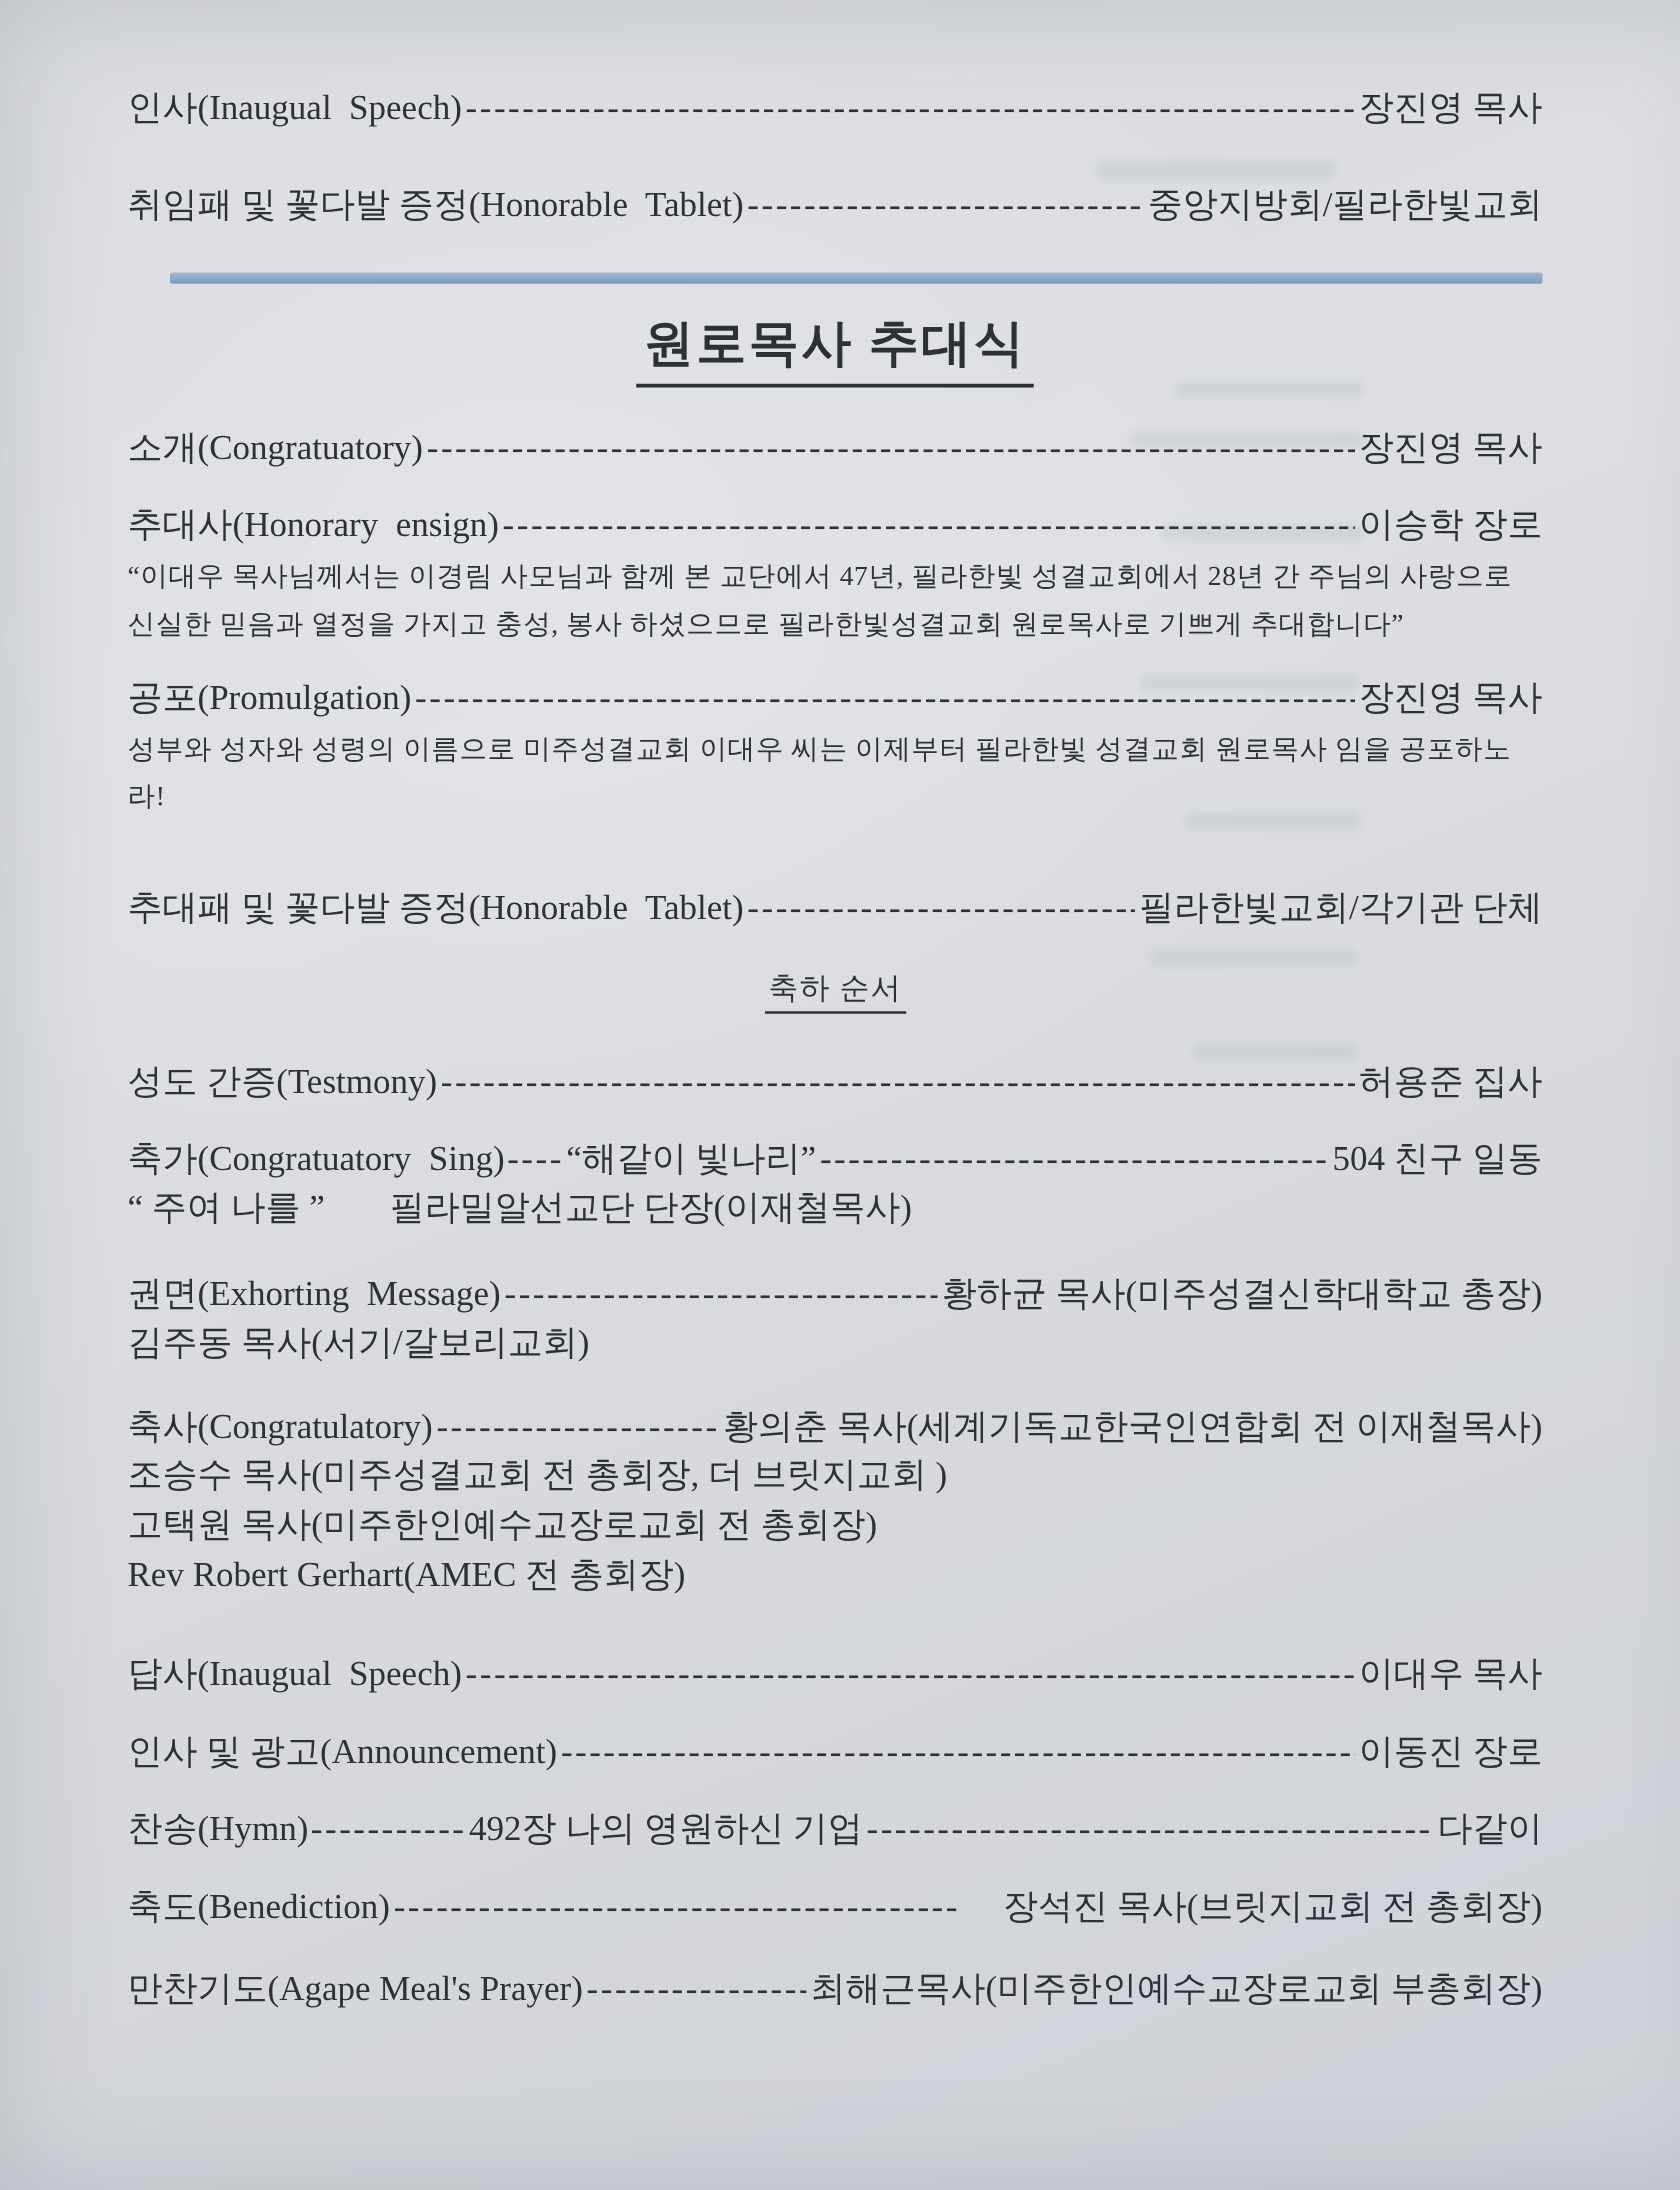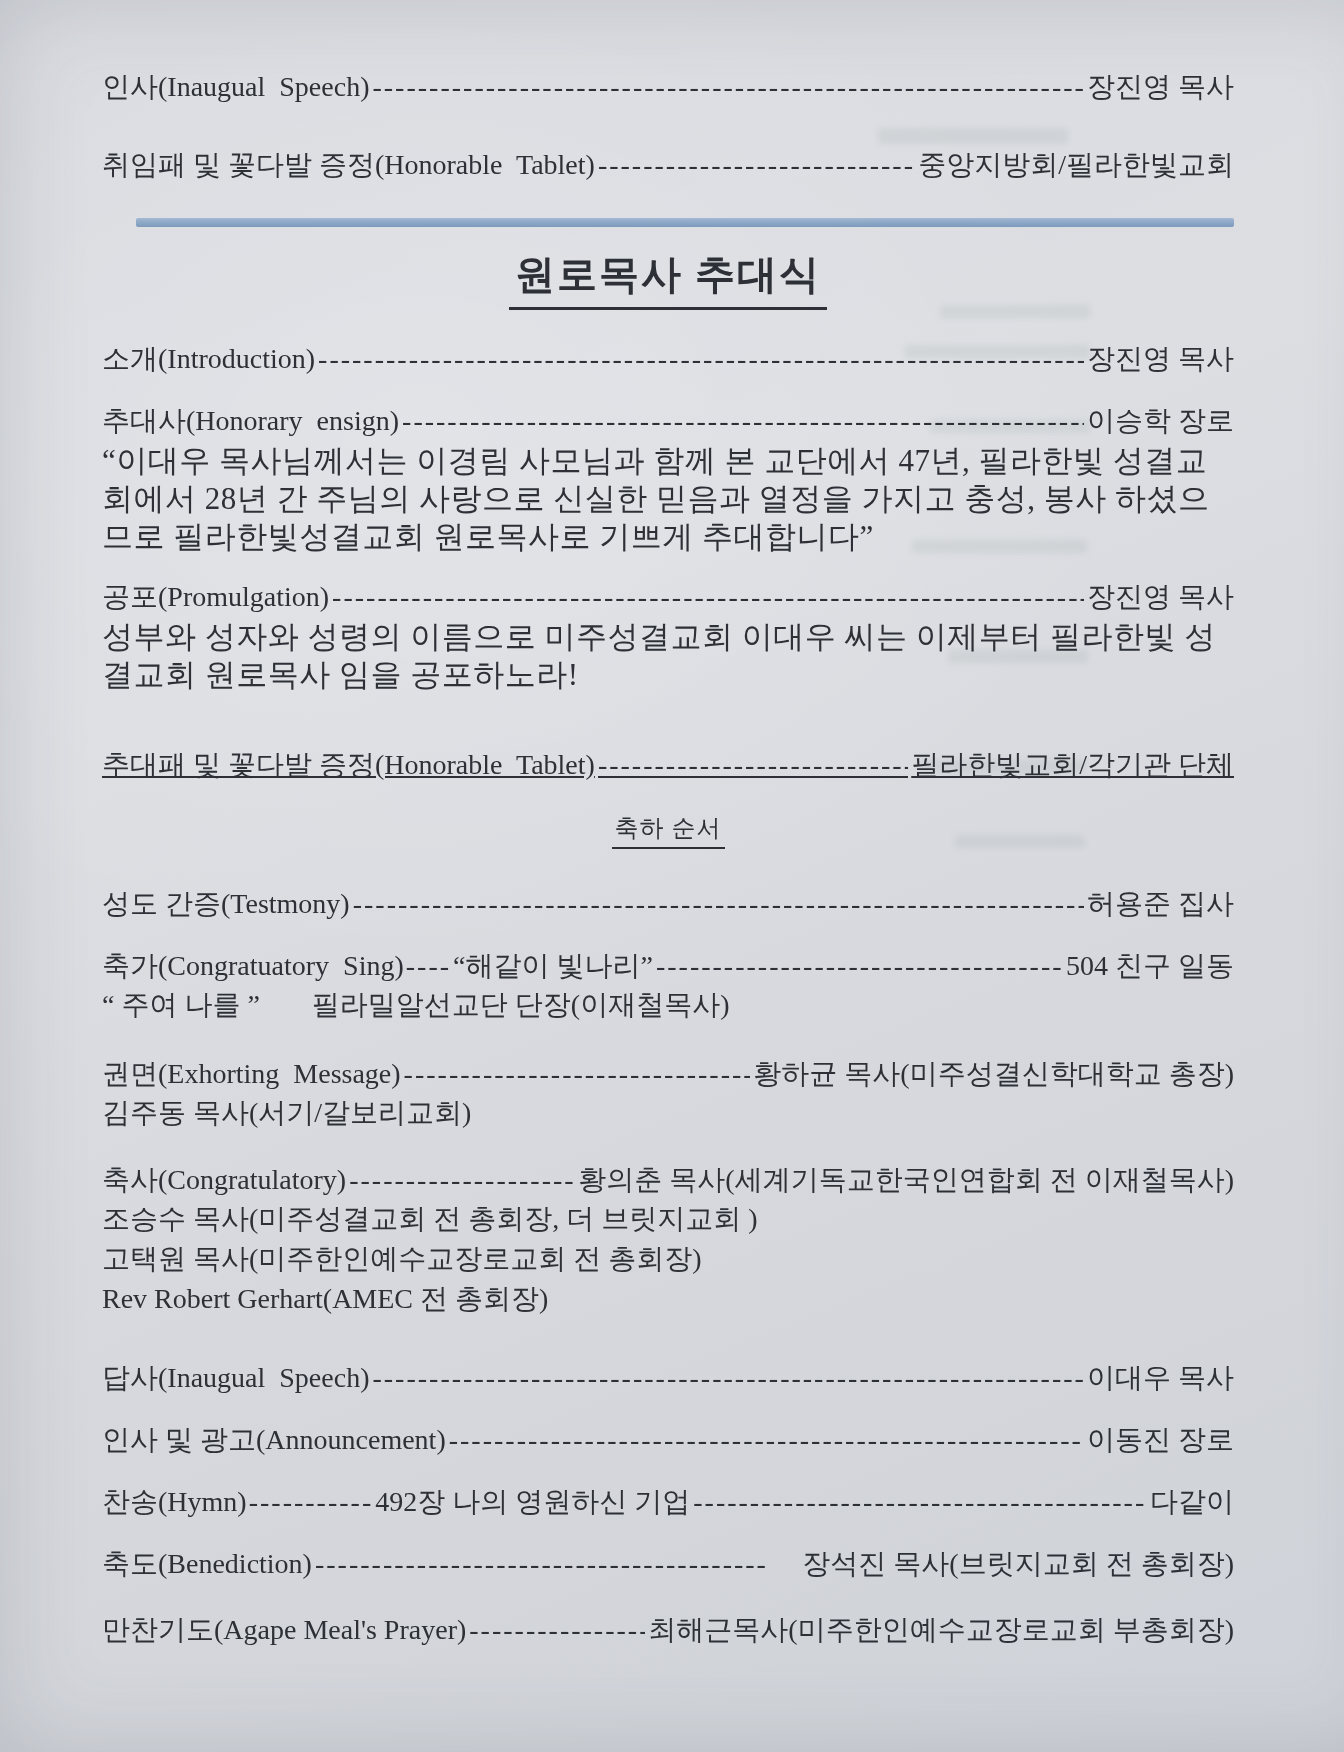--- a/index.html
+++ b/index.html
@@ -18,31 +18,31 @@
   }
   .content{position:absolute;inset:0;padding:54px 158px 30px 102px;box-sizing:border-box;}
   .row{display:flex;align-items:baseline;font-size:28px;line-height:38px;white-space:pre;}
   .row .lbl{flex:0 0 auto;}
   .row .leader{flex:1 1 0;min-width:0;overflow:hidden;white-space:pre;letter-spacing:2px;margin:0 3px;}
   .row .dash{flex:0 0 auto;letter-spacing:2px;margin:0 2px;}
   .row .val{flex:0 0 auto;text-align:right;}
   .row.right{justify-content:flex-start;}
   .row.subline{line-height:40px;}
   .gap-spacer{display:inline-block;width:52px;}
-  .para{font-size:31px;line-height:38px;white-space:normal;margin:2px 0 0 0;letter-spacing:0.5px;}
+  .para{font-size:22px;line-height:38px;white-space:normal;margin:2px 0 0 0;letter-spacing:0.5px;}
   .blue-rule{height:9px;margin:34px 0 0 34px;border-radius:2px;
     background:linear-gradient(180deg,#a4b8d2 0%,#8ba6c6 55%,#7e9abb 100%);}
   .main-title-wrap{text-align:center;margin-top:20px;}
   .main-title{display:inline-block;font-size:40px;font-weight:bold;letter-spacing:2px;
     padding:0 6px 5px 6px;border-bottom:3px solid #2d3036;}
   .sub-title-wrap{text-align:center;margin-top:28px;}
   .sub-title{display:inline-block;font-size:24px;font-weight:normal;letter-spacing:1px;
     padding:0 3px 3px 3px;border-bottom:2px solid #2d3036;}
   .mt14{margin-top:14px;} .mt40{margin-top:40px;} .mt30{margin-top:30px;}
-  .mt26{margin-top:24px;} .mt22{margin-top:22px;} .mt52{margin-top:52px;text-decoration:underline;}
+  .mt26{margin-top:24px;} .mt22{margin-top:22px;} .mt52{margin-top:52px;}
   .mt36{margin-top:36px;} .mt28{margin-top:28px;} .mt24{margin-top:24px;}
   
   .ghost{position:absolute;filter:blur(3px);opacity:0.10;background:#6f7f74;border-radius:4px;}
 </style>
 </head>
 <body>
 
 <div class="page">
 
   <div class="ghost" style="left:878px;top:128px;width:190px;height:16px;"></div>
@@ -68,21 +68,21 @@
       <span class="val">중앙지방회/필라한빛교회</span>
     </div>
 
     <div class="blue-rule"></div>
 
     <div class="main-title-wrap">
       <span class="main-title">원로목사 추대식</span>
     </div>
 
     <div class="row mt30">
-      <span class="lbl">소개(Introduction)</span>
+      <span class="lbl">소개(Congratuatory)</span>
       <span class="leader">----------------------------------------------------------------------------------------------------</span>
       <span class="val">장진영 목사</span>
     </div>
 
     <div class="row mt26">
       <span class="lbl">추대사(Honorary  ensign)</span>
       <span class="leader">----------------------------------------------------------------------------------------------------</span>
       <span class="val">이승학 장로</span>
     </div>
     <p class="para">“이대우 목사님께서는 이경림 사모님과 함께 본 교단에서 47년, 필라한빛 성결교회에서 28년 간 주님의 사랑으로 신실한 믿음과 열정을 가지고 충성, 봉사 하셨으므로 필라한빛성결교회 원로목사로 기쁘게 추대합니다”</p>

